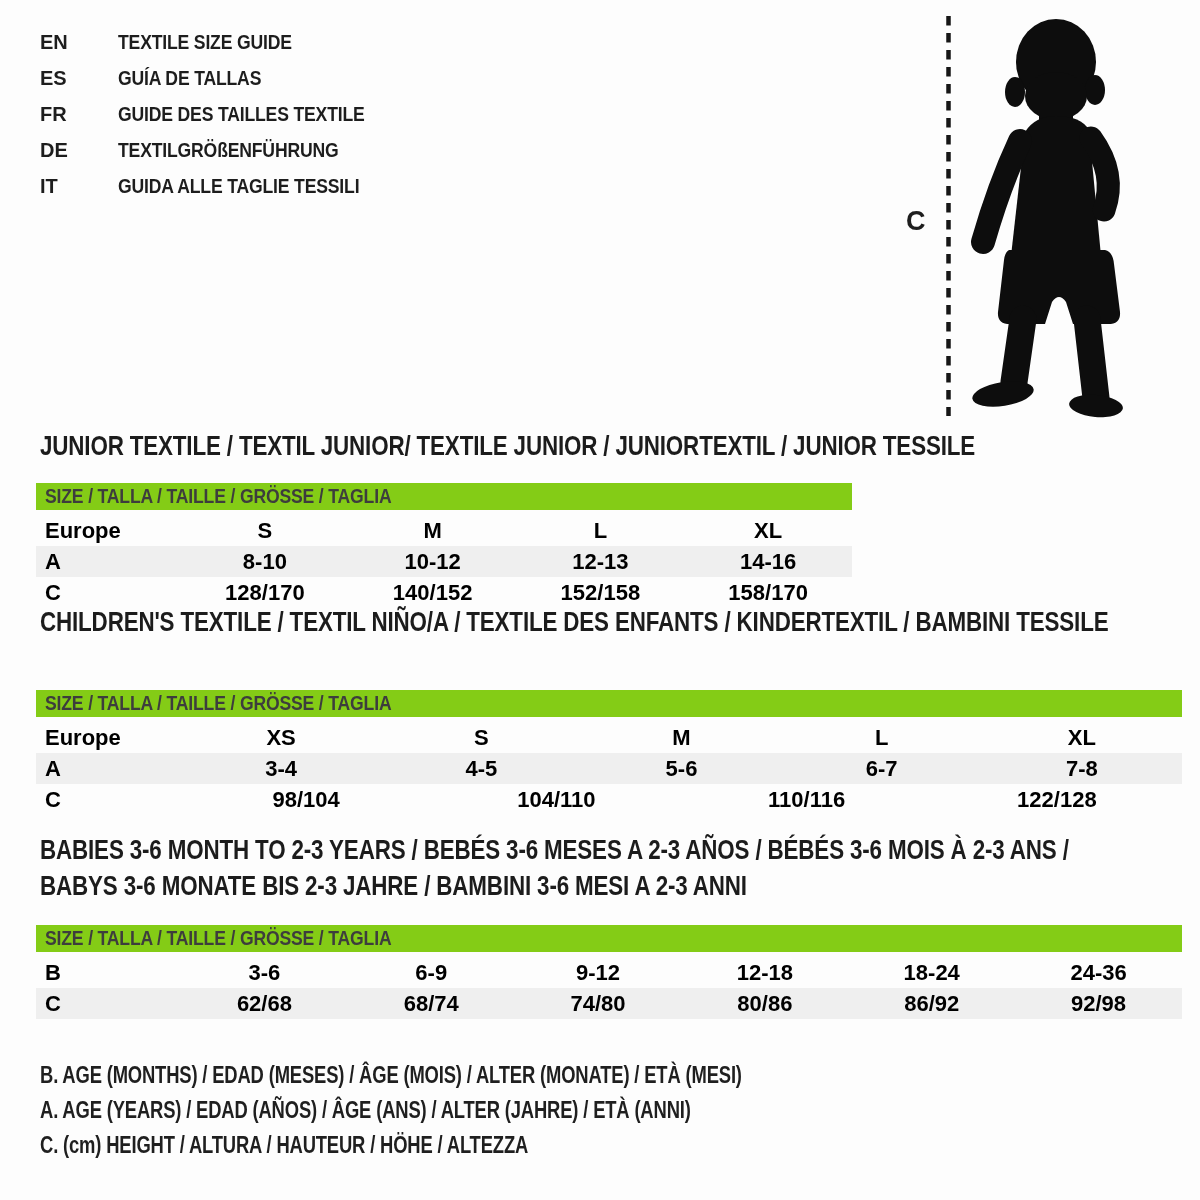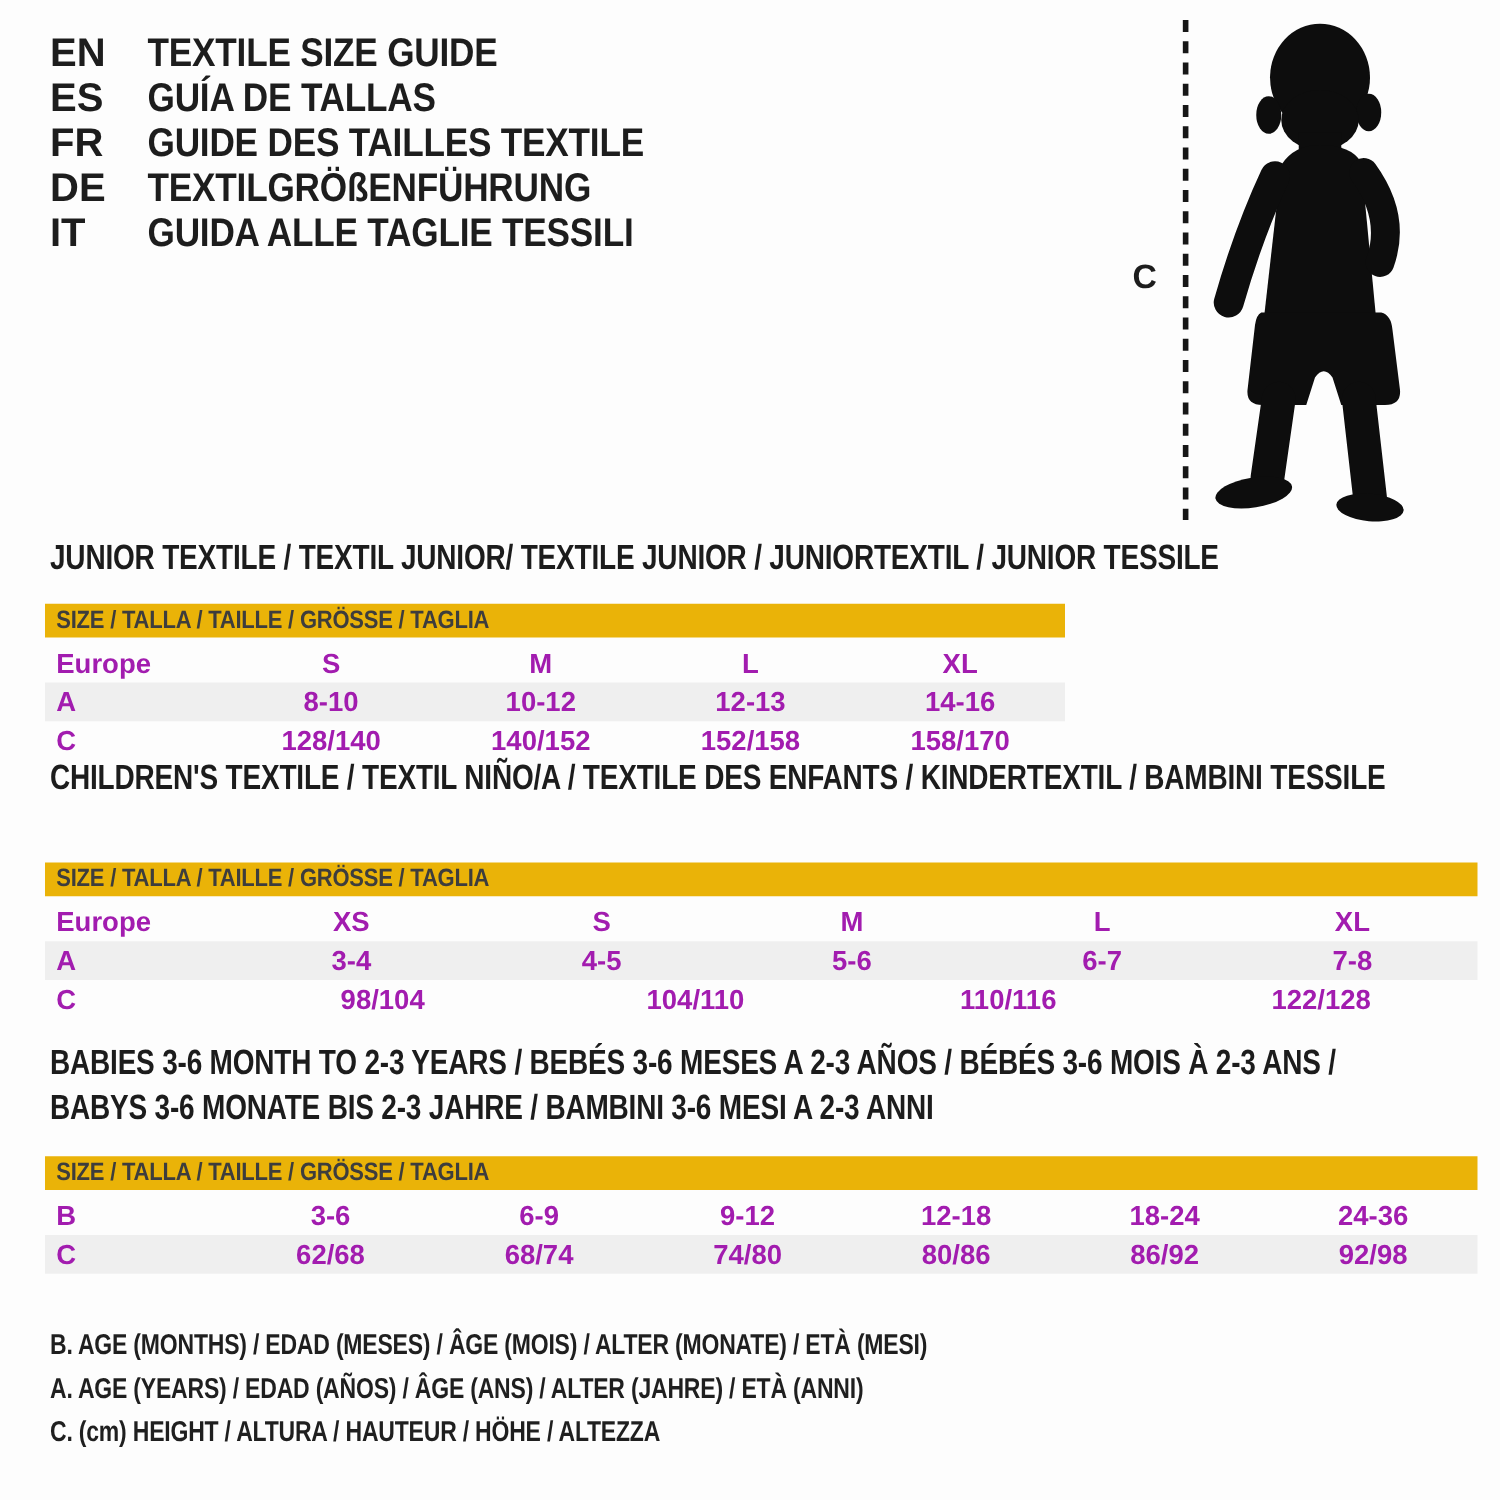--- a/index.html
+++ b/index.html
@@ -7,42 +7,42 @@
     position:relative;width:1200px;height:1200px;overflow:hidden;
     background:#fdfdfd;color:#262626;
     font-family:"Liberation Sans",sans-serif;font-weight:700;
   }
   .abs{position:absolute;}
   .cond{display:inline-block;transform:scaleX(0.80);transform-origin:0 50%;white-space:nowrap;letter-spacing:-0.2px;}
   .cond90{display:inline-block;transform:scaleX(0.88);transform-origin:0 50%;white-space:nowrap;letter-spacing:-0.2px;}
 
   
   .lang-list{left:40px;top:24px;}
-  .lang-row{display:flex;height:36px;line-height:36px;font-size:32px;color:#1d1d1d;}
+  .lang-row{display:flex;height:36px;line-height:36px;font-size:20px;color:#1d1d1d;}
   .lang-code{width:78px;}
   .lang-label{white-space:nowrap;}
 
   
   .fig-line{left:944px;top:16px;}
   .fig-c{left:906px;top:206px;font-size:27px;color:#1d1d1d;}
   .fig-baby{left:963px;top:14px;}
 
   
   .sec-title{left:40px;font-size:28px;line-height:28px;color:#1c1c1c;}
 
   
   .stable{left:36px;}
   .t-junior{width:816px;}
   .t-wide{width:1146px;}
   .thead{
-    height:27px;line-height:27px;background:#eab308;color:#3d3d3d;
+    height:27px;line-height:27px;background:#84cc16;color:#3d3d3d;
     font-size:20px;padding-left:9px;box-sizing:border-box;
   }
   .tbody{margin-top:5px;}
-  .trow{display:flex;height:31px;line-height:31px;font-size:22px;color:#a21caf;}
+  .trow{display:flex;height:31px;line-height:31px;font-size:22px;color:#000000;}
   .trow.stripe{background:#efefef;}
   .tlabel{width:145px;padding-left:9px;box-sizing:border-box;}
   .tcell{flex:1;text-align:center;}
 
   
   .legend{left:40px;top:1058px;}
   .legend-line{height:35px;line-height:35px;font-size:23px;color:#1f1f1f;}
 </style>
 </head>
 <body>
@@ -115,21 +115,21 @@
       </div>
       <div class="trow stripe">
         <div class="tlabel">A</div>
         <div class="tcell">8-10</div>
         <div class="tcell">10-12</div>
         <div class="tcell">12-13</div>
         <div class="tcell">14-16</div>
       </div>
       <div class="trow">
         <div class="tlabel">C</div>
-        <div class="tcell">128/140</div>
+        <div class="tcell">128/170</div>
         <div class="tcell">140/152</div>
         <div class="tcell">152/158</div>
         <div class="tcell">158/170</div>
       </div>
     </div>
   </div>
 
   <div class="abs sec-title" style="top:608px;">
     <span class="cond">CHILDREN'S TEXTILE / TEXTIL NIÑO/A / TEXTILE DES ENFANTS / KINDERTEXTIL / BAMBINI TESSILE</span>
   </div>

